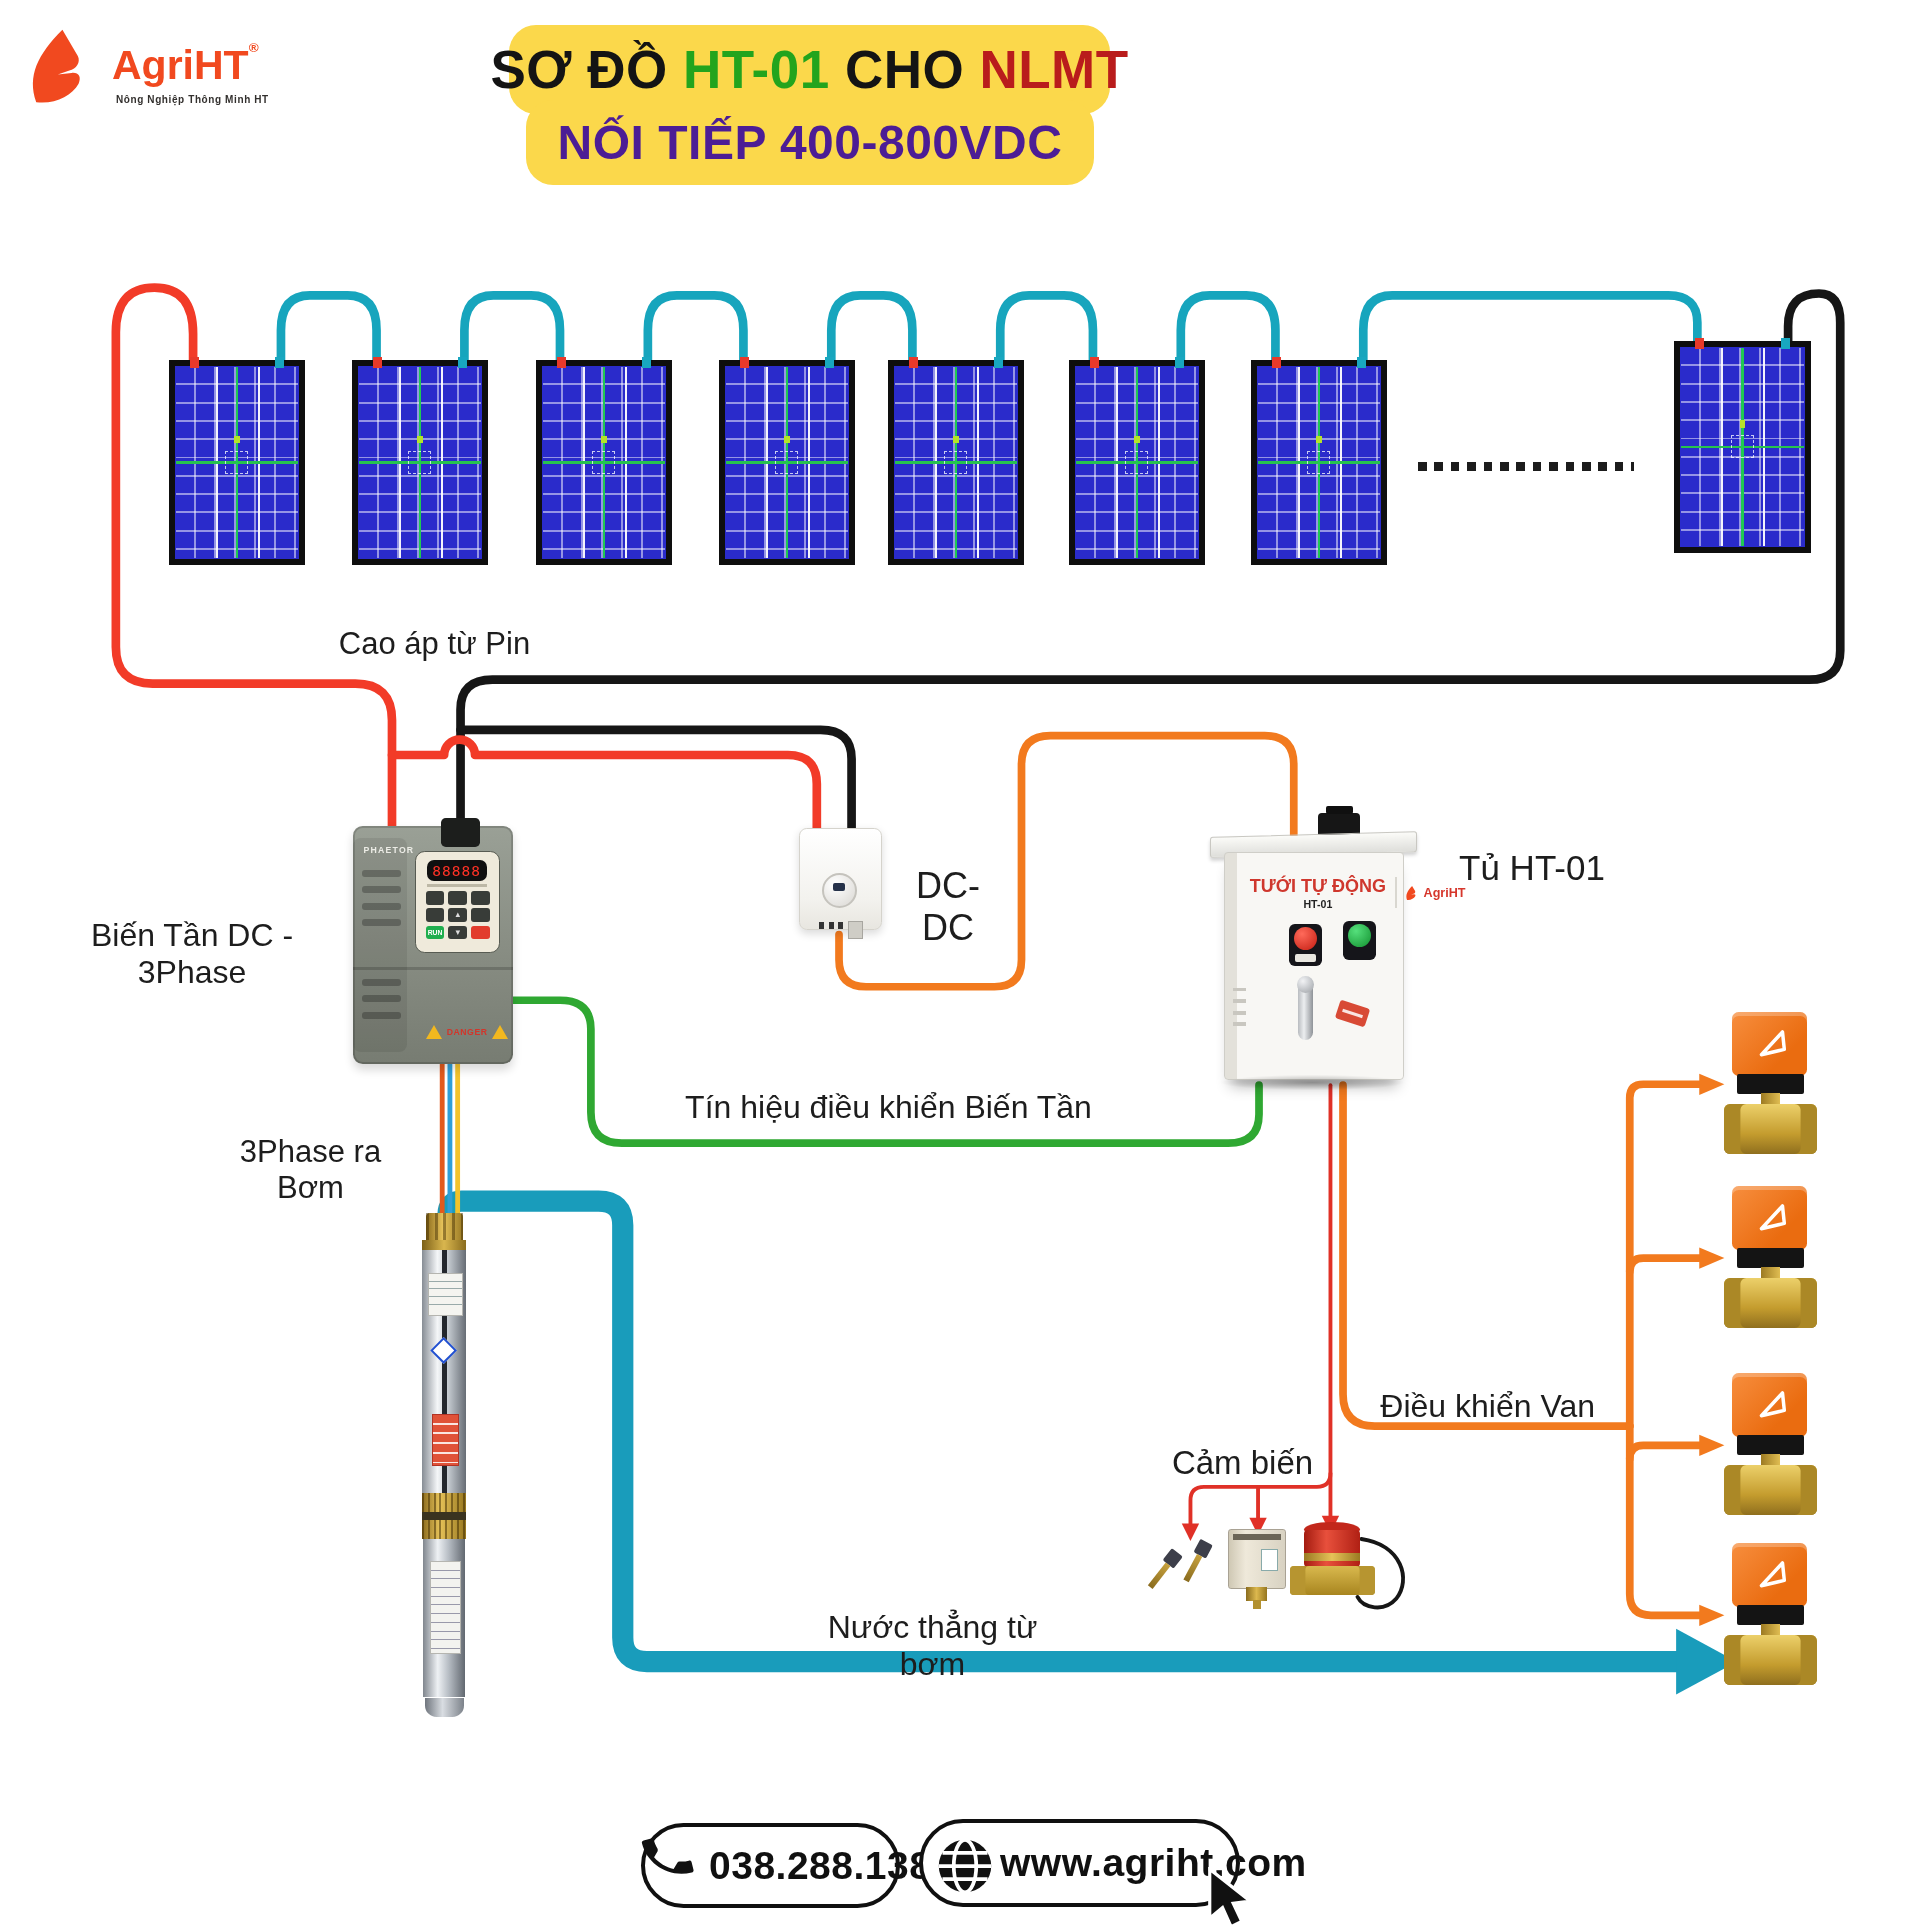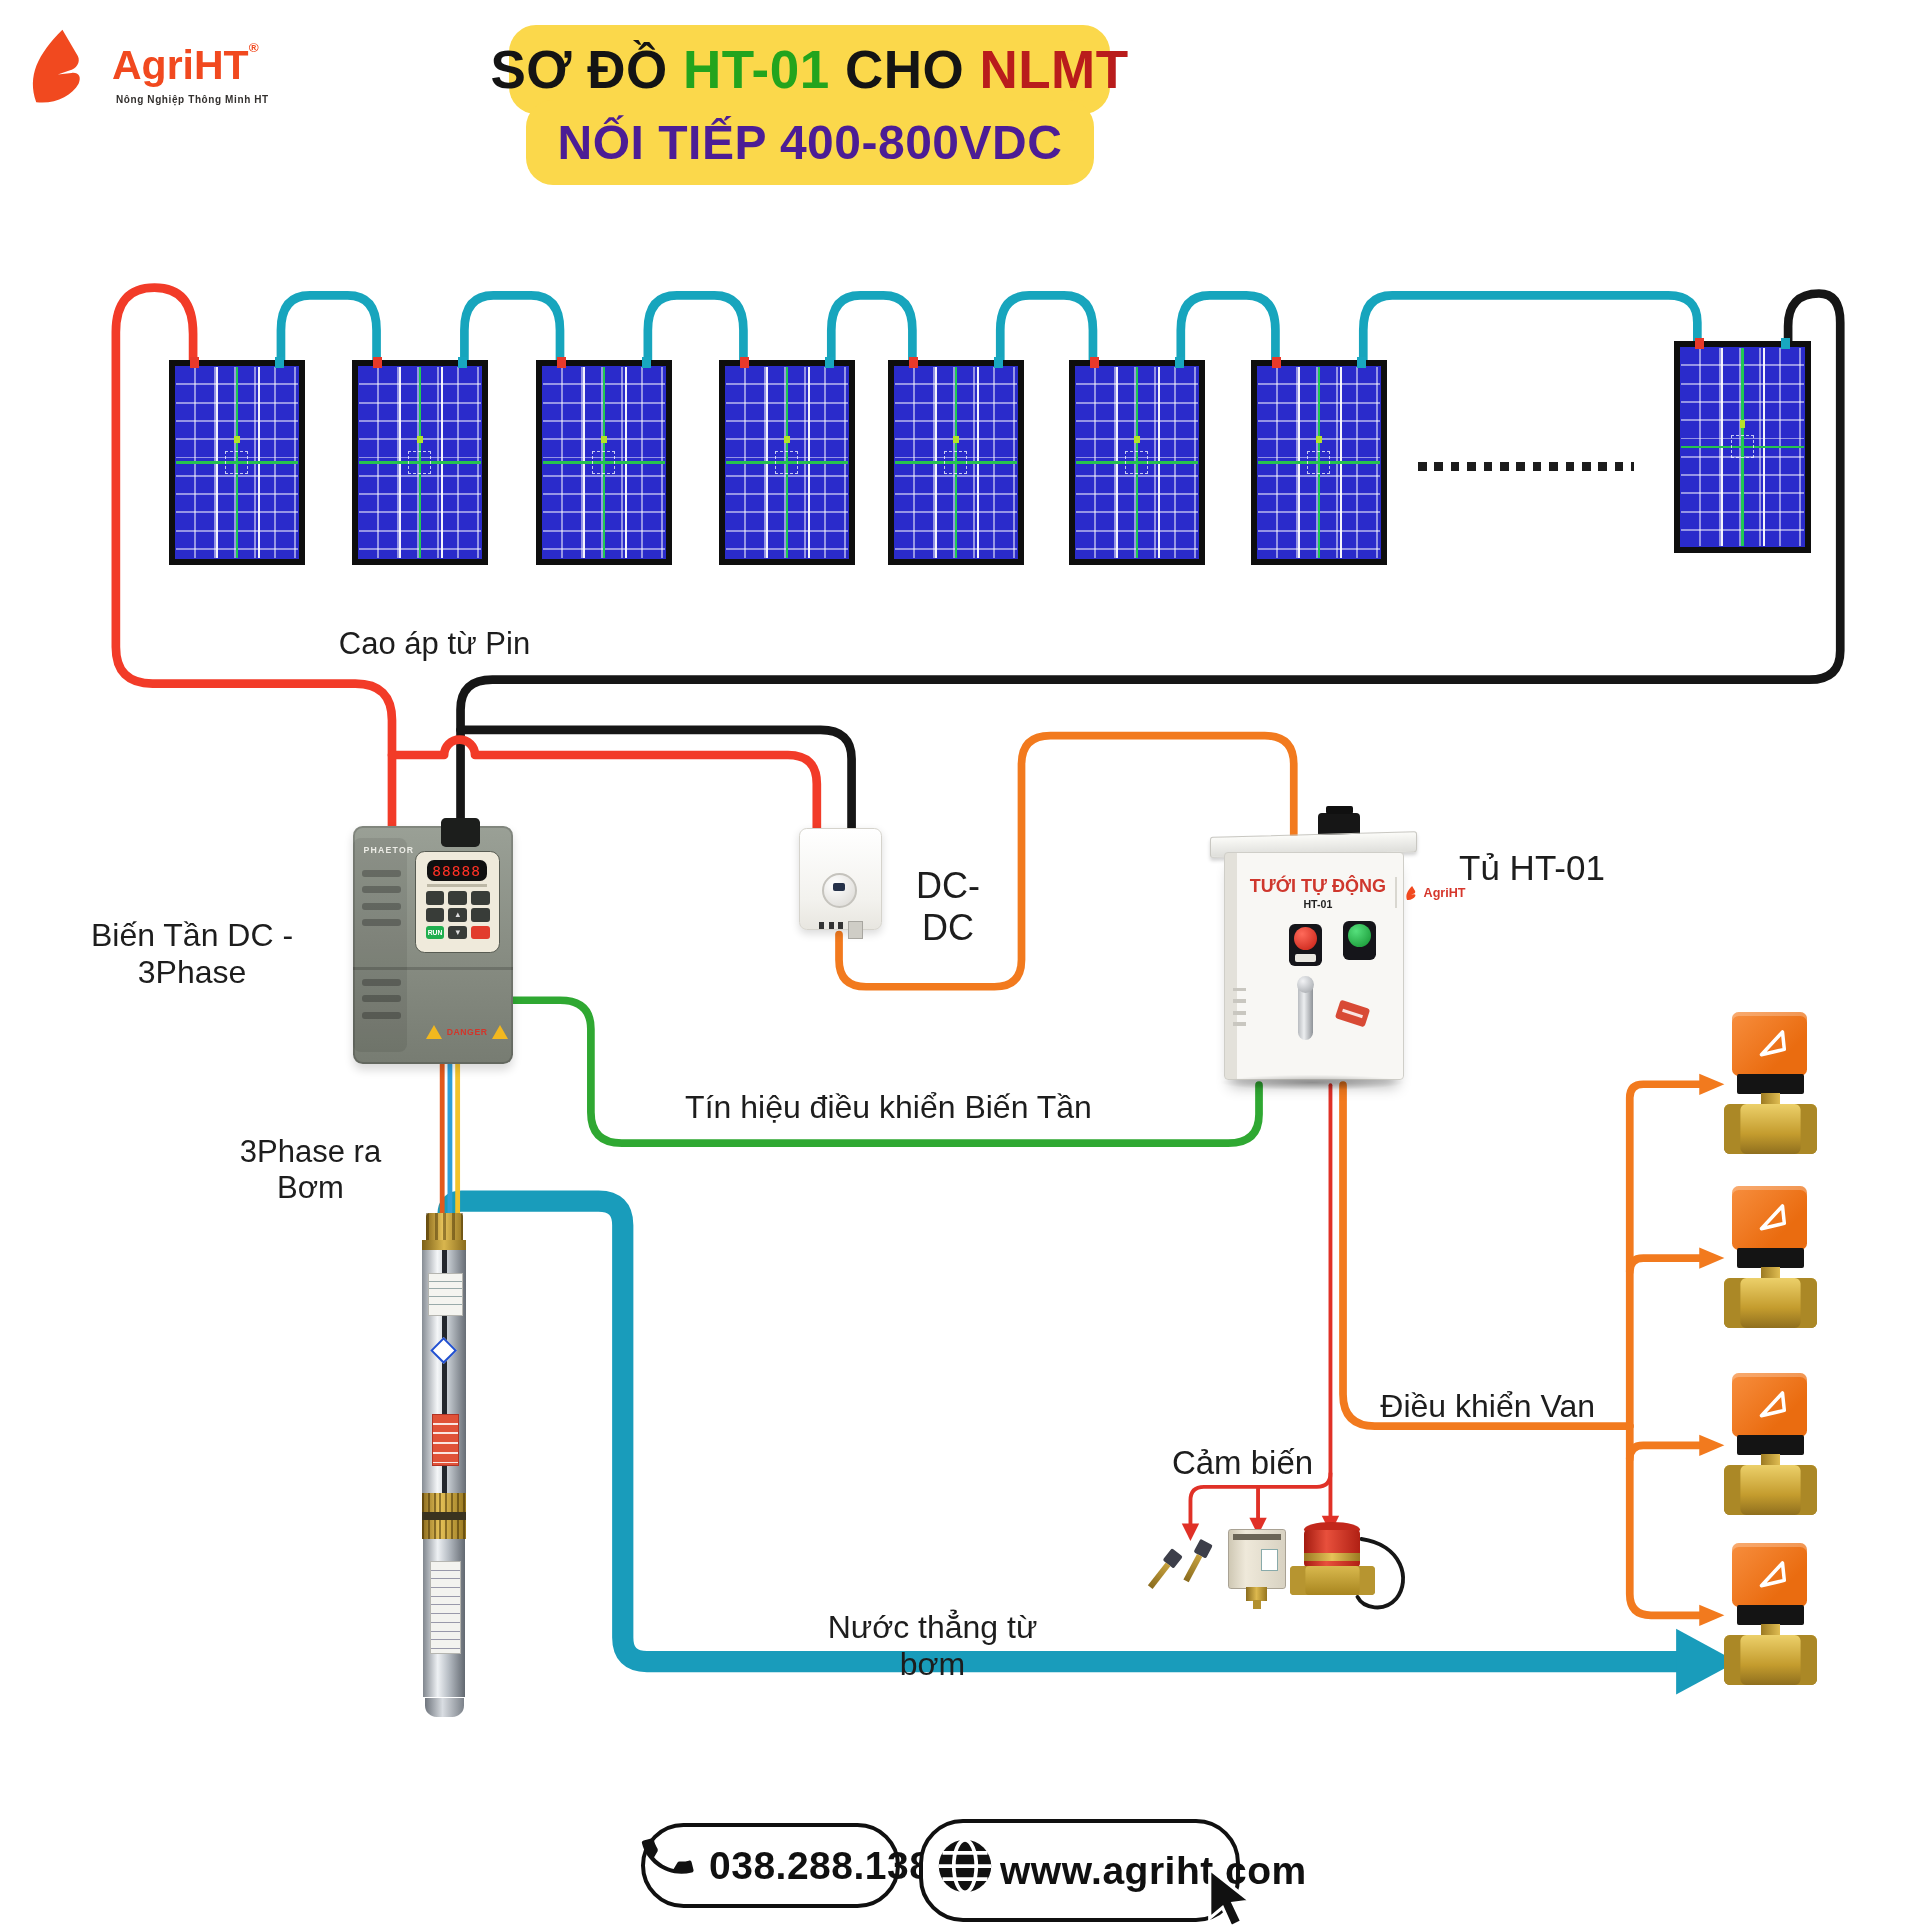--- a/index.html
+++ b/index.html
@@ -165,21 +165,21 @@
   .valve .act svg{position:absolute;left:21px;top:13.5px;width:35px;height:35px;transform:rotate(-6deg);}
   .valve .band{position:absolute;left:12.6px;top:62px;width:67px;height:20px;background:#141414;border-radius:1.9px;}
   .valve .boss{position:absolute;left:37px;top:81px;width:19.3px;height:11.6px;background:linear-gradient(90deg,#9c7a22,#e0bd52);}
   .valve .body{position:absolute;left:0;top:92px;width:93px;height:50px;border-radius:5.8px;
     background:linear-gradient(180deg,#ecd06a,#c49c2e 60%,#8f6f1e);
     box-shadow:inset 16.4px 0 0 #ab8826, inset -16.4px 0 0 #ab8826;}
 
   
   .badge{position:absolute;border:4.8px solid #101010;border-radius:44px;display:flex;align-items:center;background:#fff;z-index:3;box-sizing:border-box;}
   .badge-phone{left:641px;top:1823px;width:259px;height:85px;padding-left:64px;}
-  .badge-web{left:919px;top:1819px;width:321px;height:103px;padding-left:77px;}
+  .badge-web{left:919px;top:1819px;width:321px;height:88px;padding-left:77px;}
   .badge-text{font-size:39px;font-weight:700;color:#101010;letter-spacing:0.5px;white-space:nowrap;}
   .phone-ic{position:absolute;left:-5.8px;top:1.9px;width:56px;height:56px;transform:rotate(-14deg);}
   .globe-ic{position:absolute;left:11.6px;top:12.6px;width:60px;height:60px;}
   .cursor-ic{left:1203px;top:1867px;width:54px;height:64px;z-index:4;}
 </style>
 </head>
 <body>
 
 <div class="stage">
 

